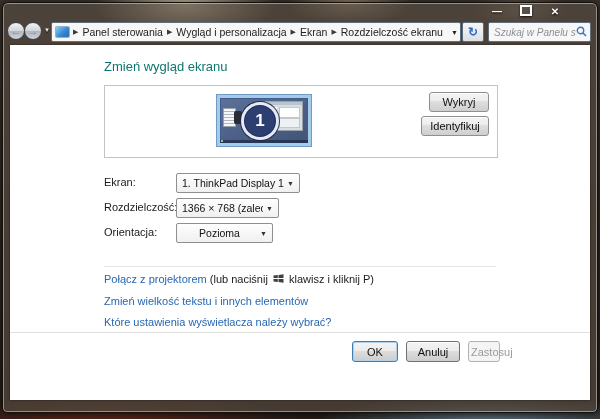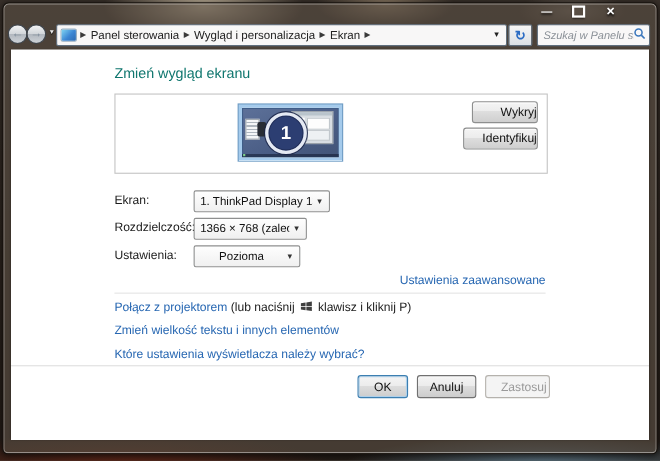--- a/index.html
+++ b/index.html
@@ -72,21 +72,21 @@
   .miniwin .bar{height:3px;background:#b9c4cc;}
   .miniwin .col{position:absolute;left:2px;top:5px;width:9px;bottom:2px;background:#fff;}
   .miniwin .p1{position:absolute;left:13px;top:5px;right:2px;height:9px;background:#fdfdfd;border:1px solid #c2c8cd;}
   .miniwin .p2{position:absolute;left:13px;top:16px;right:2px;bottom:2px;background:#eef1f3;border:1px solid #c2c8cd;}
   .taskbar{position:absolute;left:0;right:0;bottom:0;height:3px;background:rgba(16,26,48,.55);}
   .dot{position:absolute;left:1px;bottom:1px;width:2px;height:2px;background:#7fd08a;}
   
   .btn7{position:absolute;height:20px;border:1px solid #8e8f8f;border-radius:3px;
     background:linear-gradient(#f4f4f4,#ececec 45%,#dedede 46%,#cfcfcf);
     box-shadow:inset 0 1px 0 rgba(255,255,255,.9);
-    font-size:11px;color:#111;text-align:right;line-height:18px;cursor:pointer;
+    font-size:11px;color:#111;text-align:center;line-height:18px;cursor:pointer;
     font-family:"Liberation Sans",sans-serif;padding:0;}
   .detect{right:8px;top:6px;width:60px;}
   .identify{right:8px;top:30px;width:68px;}
   
   .frow-label{position:absolute;left:94px;font-size:11px;color:#1b1b1b;line-height:18px;}
   .combo{position:absolute;left:166px;height:18px;border:1px solid #8e8f8f;border-radius:2px;
     background:linear-gradient(#fefefe,#f0f0f0);display:flex;align-items:center;cursor:pointer;}
   .combo-text{flex:1;font-size:10.5px;color:#111;padding-left:5px;white-space:nowrap;overflow:hidden;}
   .combo-arrow{flex:0 0 auto;font-size:7px;color:#333;padding:0 5px 0 3px;}
   .link{color:#2767b2;text-decoration:none;cursor:pointer;}
@@ -95,21 +95,21 @@
   .lrow{position:absolute;left:94px;font-size:11px;color:#1b1b1b;white-space:nowrap;}
   .winflag{display:inline-block;vertical-align:-1px;margin:0 2px;}
   .sep2{position:absolute;left:0;right:0;top:287px;height:1px;background:#dfdfdf;}
   .btnrow{position:absolute;top:296px;right:90px;display:flex;gap:8px;}
   .dlgbtn{height:21px;border:1px solid #707070;border-radius:3px;
     background:linear-gradient(#f4f4f4,#ececec 45%,#dddddd 46%,#cdcdcd);
     box-shadow:inset 0 1px 0 rgba(255,255,255,.9);
     font-size:11px;color:#111;cursor:pointer;font-family:"Liberation Sans",sans-serif;padding:0 2px;}
   .dlgbtn.ok{width:46px;border-color:#3c7fb1;box-shadow:inset 0 0 0 1px #aed0ea,inset 0 1px 0 rgba(255,255,255,.9);}
   .dlgbtn.cancel{width:54px;}
-  .dlgbtn.apply{width:59px;background:#f4f4f4;border-color:#b5b2ad;color:#9a9a9a;box-shadow:none;cursor:default;text-align:right;}
+  .dlgbtn.apply{width:32px;background:#f4f4f4;border-color:#b5b2ad;color:#9a9a9a;box-shadow:none;cursor:default;}
 </style>
 </head>
 <body>
 
 <div class="win">
 
   <div class="caption-btns">
     <button class="cap">—</button>
     <button class="cap"><span class="box"></span></button>
     <button class="cap">✕</button>
@@ -123,20 +123,21 @@
 
   <div class="addressbar">
     <span class="cp-icon"></span>
     <span class="crumb-sep">▶</span>
     <span class="crumb">Panel sterowania</span>
     <span class="crumb-sep">▶</span>
     <span class="crumb">Wygląd i personalizacja</span>
     <span class="crumb-sep">▶</span>
     <span class="crumb">Ekran</span>
     <span class="crumb-sep">▶</span>
+    <span class="crumb">Rozdzielczość ekranu</span>
     <span class="addr-drop">▼</span>
   </div>
 
   <button class="refreshbtn">↻</button>
 
   <div class="searchbox">
     <span class="search-ph">Szukaj w Panelu stero...</span>
     <span class="mag">
       <svg width="11" height="11" viewBox="0 0 11 11">
           <circle cx="4.5" cy="4.5" r="3.2" fill="none" stroke="#3b77bc" stroke-width="1.4"></circle>
@@ -173,27 +174,26 @@
       <span class="combo-text">1. ThinkPad Display 1366x768</span>
       <span class="combo-arrow">▼</span>
     </div>
 
     <div class="frow-label" style="top:153px;">Rozdzielczość:</div>
     <div class="combo" style="top:153px;width:101px;">
       <span class="combo-text">1366 × 768 (zalecane)</span>
       <span class="combo-arrow">▼</span>
     </div>
 
-    <div class="frow-label" style="top:178px;">Ustawienia:</div>
+    <div class="frow-label" style="top:178px;">Orientacja:</div>
     <div class="combo" style="top:178px;width:95px;text-align:center;">
       <span class="combo-text">Pozioma</span>
       <span class="combo-arrow">▼</span>
     </div>
 
-    <a class="link adv-link">Ustawienia zaawansowane</a>
 
     <div class="sep1"></div>
 
     <div class="lrow" style="top:250px;">
       <a class="link">Zmień wielkość tekstu i innych elementów</a>
     </div>
 
     <div class="lrow" style="top:228px;">
       <a class="link">Połącz z projektorem</a>
       <span> </span><span>(lub naciśnij</span>

